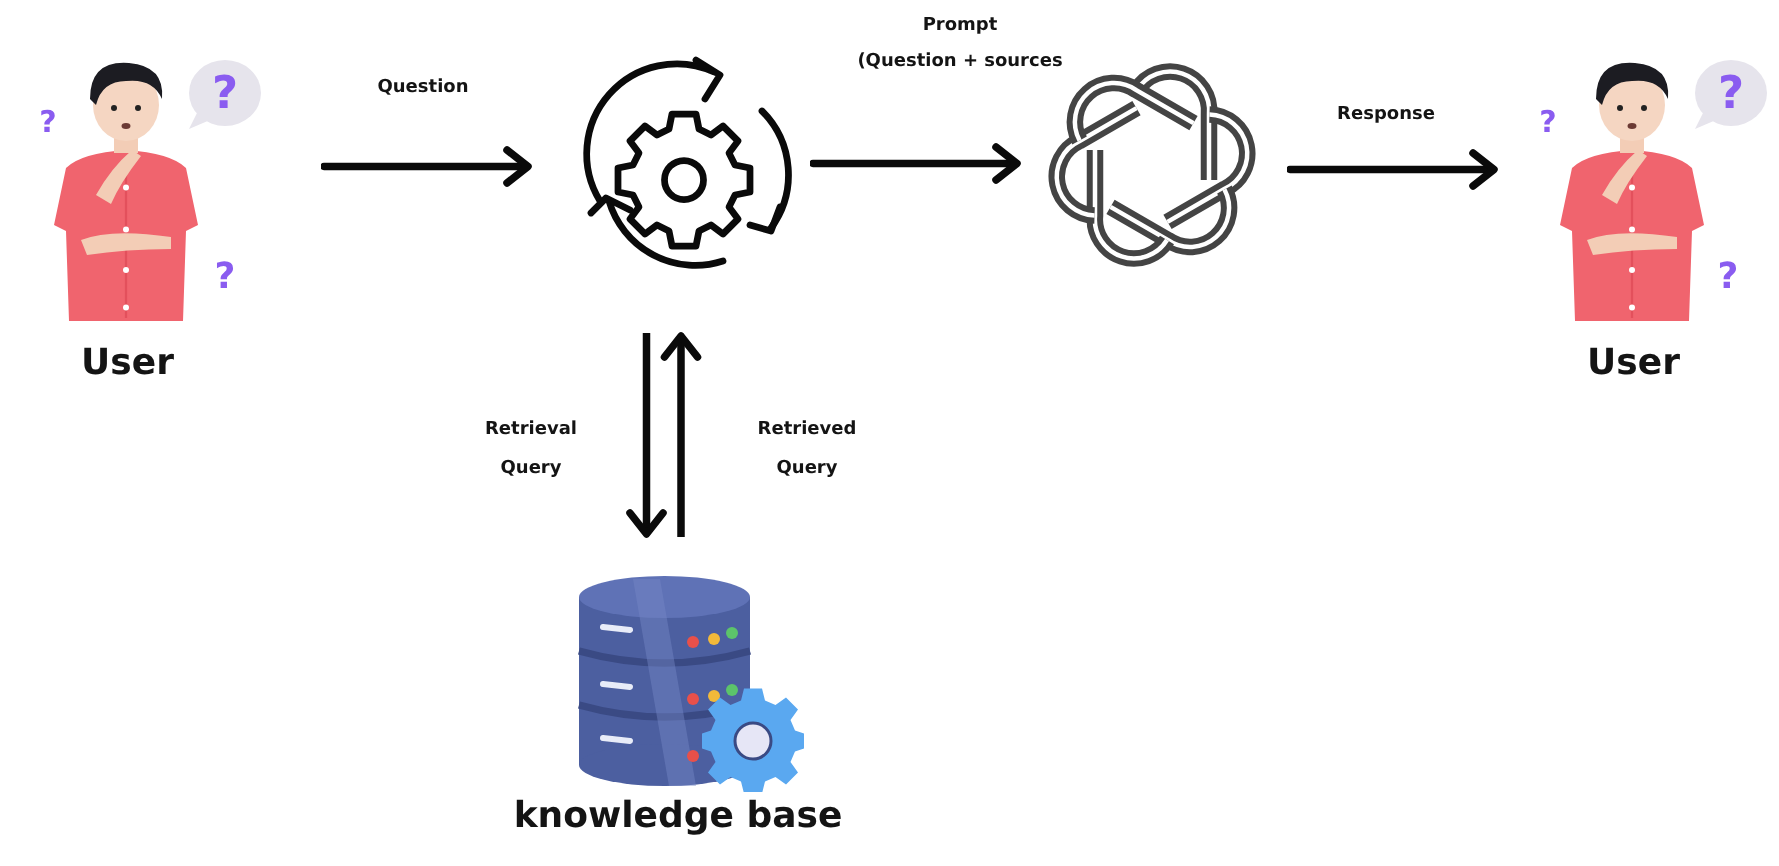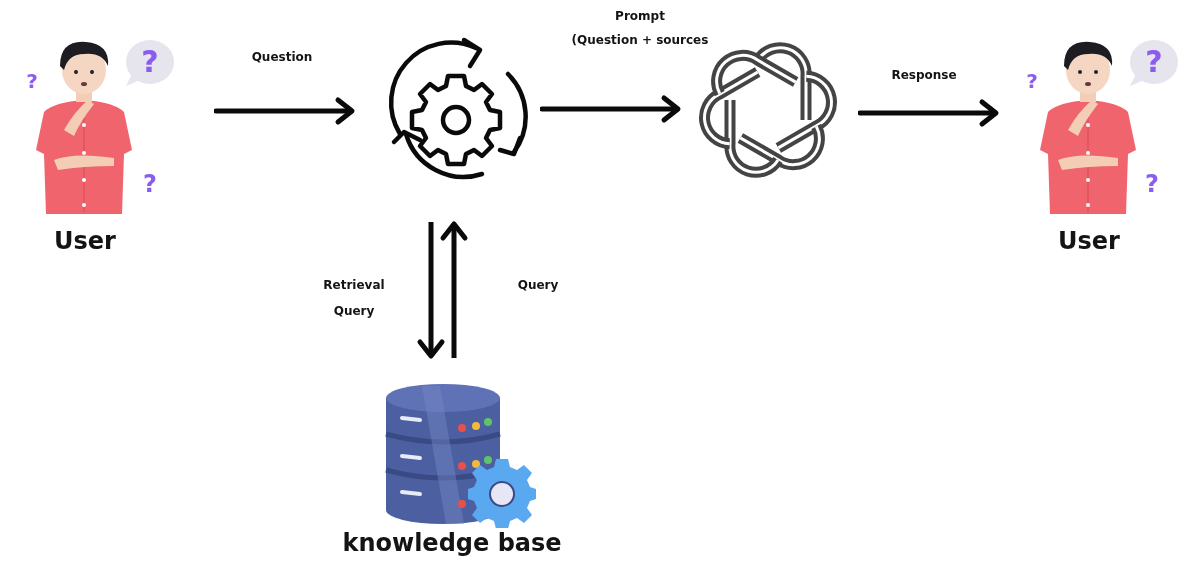--- a/index.html
+++ b/index.html
@@ -126,20 +126,21 @@
   <g>
     <line x1="40" y1="8" x2="40" y2="140" stroke="#0a0a0a" stroke-width="5"></line>
     <polyline points="29,20 40,6 51,20" fill="none" stroke="#0a0a0a" stroke-width="5" stroke-linecap="round" stroke-linejoin="round"></polyline>
   </g>
 </svg>
 <div class="abs label lbl-sm" style="left:296px;top:272px;width:116px;">
   <div>Retrieval</div>
   <div>Query</div>
 </div>
 <div class="abs label lbl-sm" style="left:478px;top:272px;width:120px;">
+  <div>Retrieved</div>
   <div>Query</div>
 </div>
 
 <svg class="abs" style="left:380px;top:378px;" width="156" height="150" viewBox="0 0 156 150">
 
   <rect x="6" y="20" width="114" height="112" fill="#4c5fa0"></rect>
   <ellipse cx="63" cy="132" rx="57" ry="14" fill="#4c5fa0"></ellipse>
 
   <path d="M6 56 Q63 72 120 56" stroke="#3a4a84" stroke-width="5" fill="none"></path>
   <path d="M6 92 Q63 108 120 92" stroke="#3a4a84" stroke-width="5" fill="none"></path>

